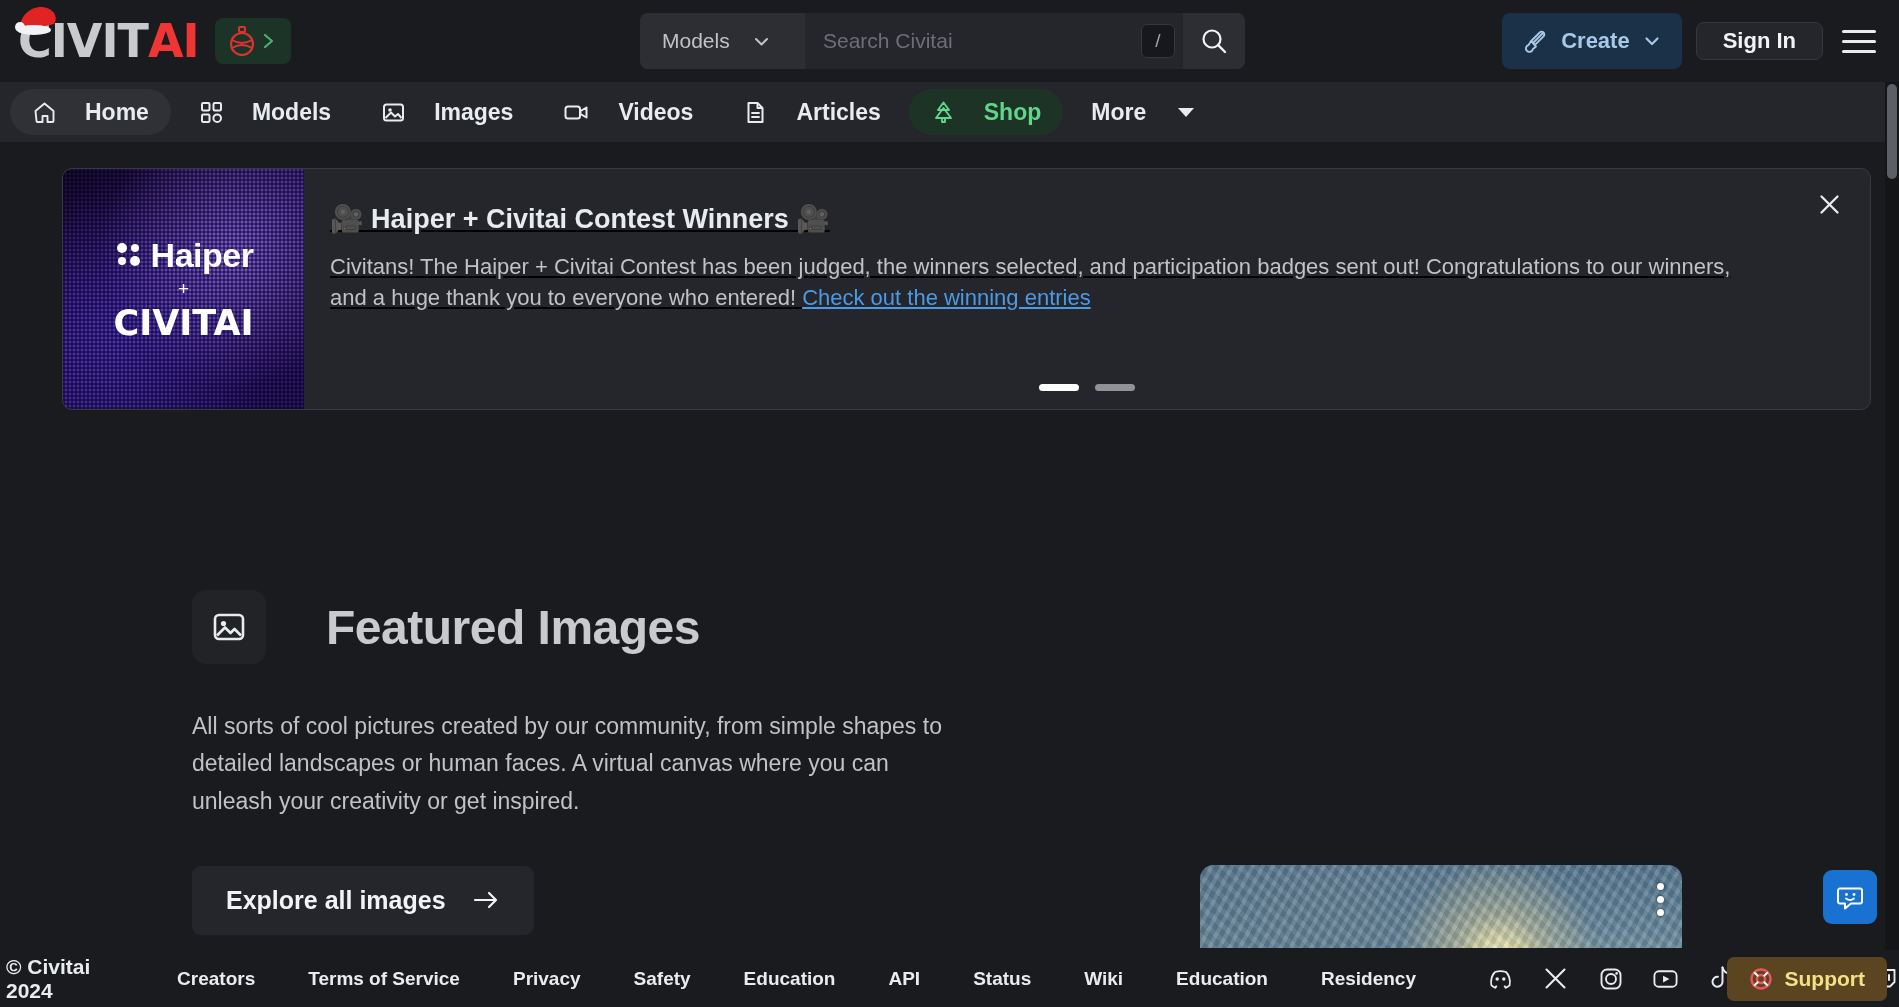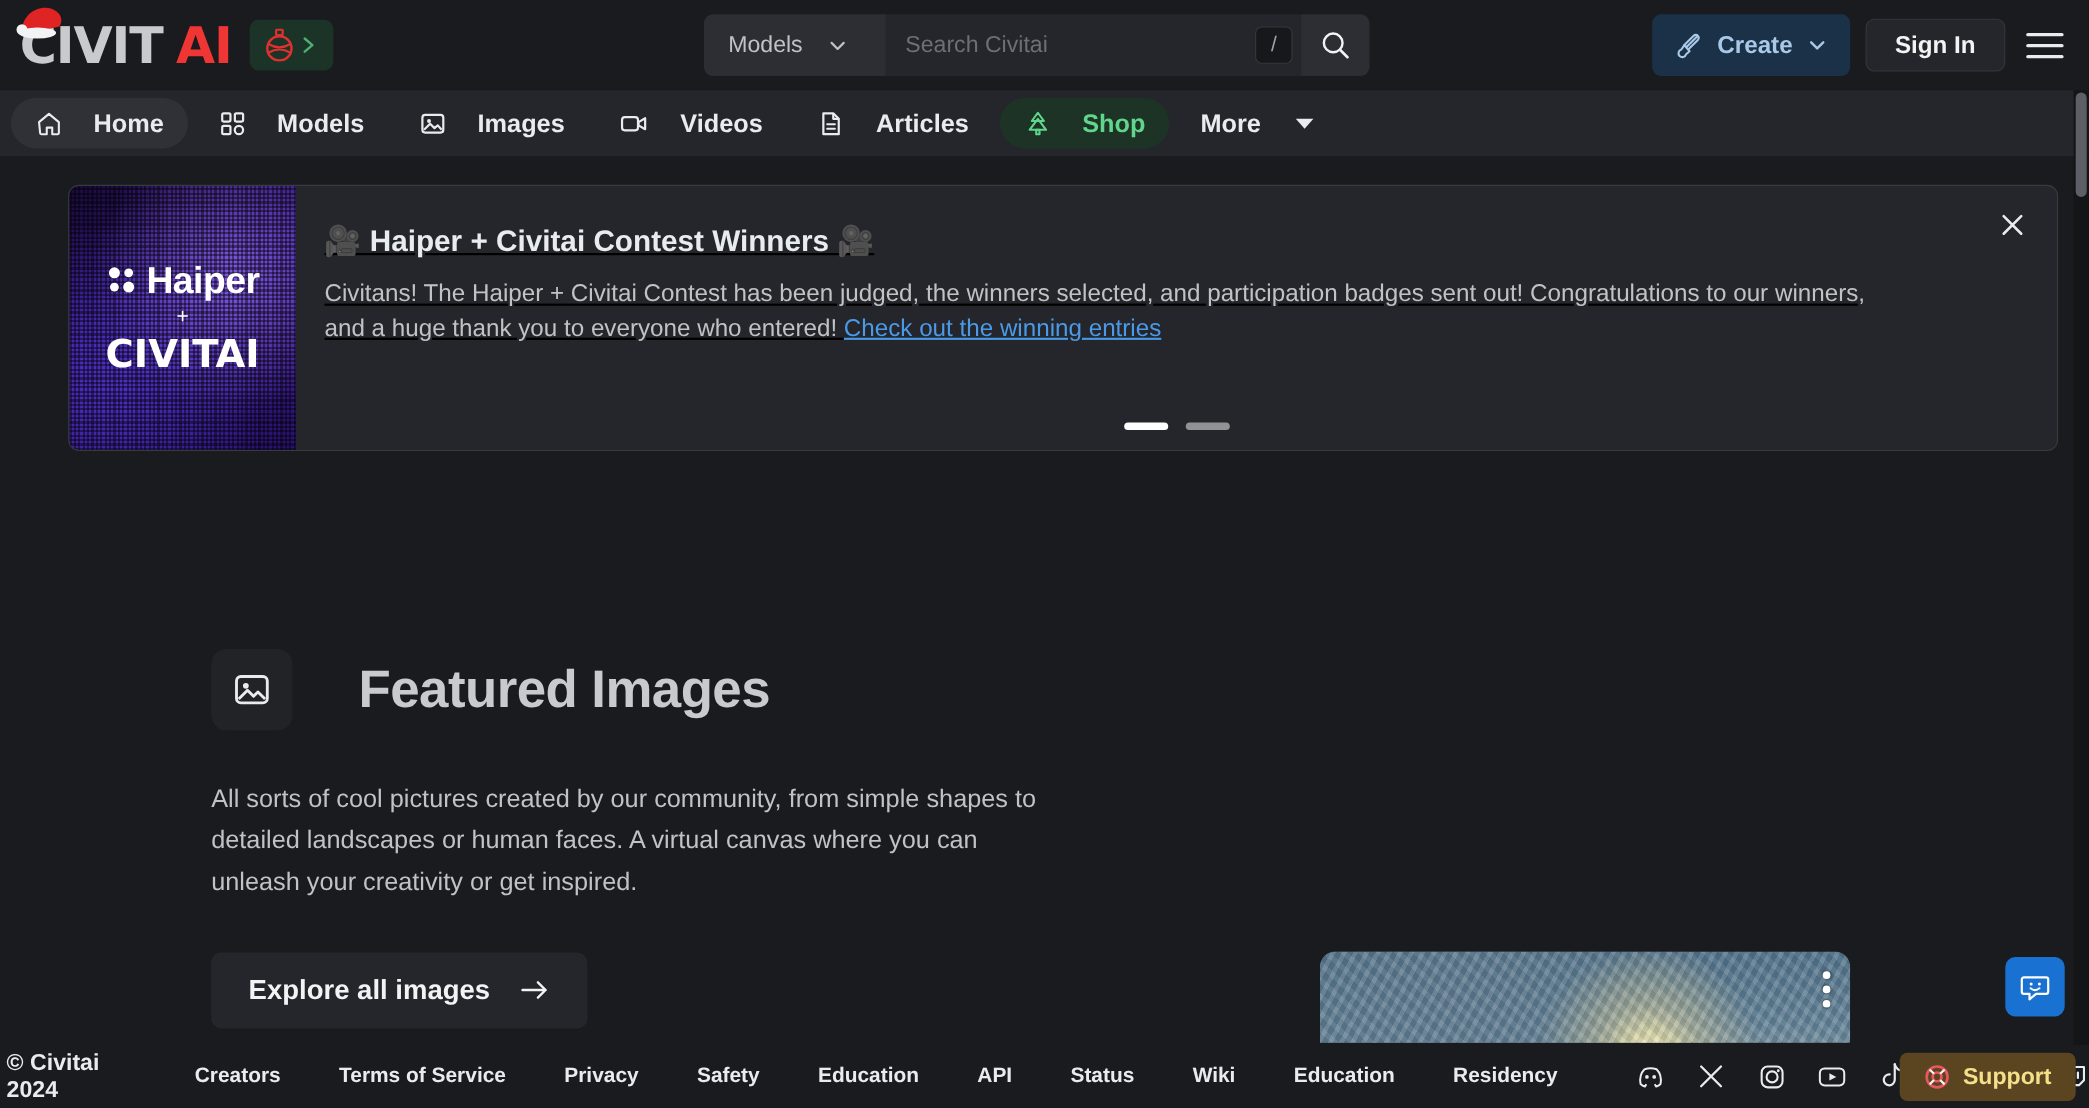--- a/index.html
+++ b/index.html
@@ -10,21 +10,21 @@
     overflow:hidden;
   }
 
   
   .header {
     height:82px; background:#1a1b1e;
     display:flex; align-items:center;
     padding:0 18px; position:relative;
   }
   .logo-wrap { display:flex; align-items:center; gap:16px; }
-  .logo { position:relative; height:46px; display:flex; align-items:flex-end;gap:12px; }
+  .logo { position:relative; height:46px; display:flex; align-items:flex-end; }
   .logo-text {
     font-size:46px; font-weight:800; letter-spacing:-1px;
     font-family:"DejaVu Sans", sans-serif;
     line-height:1;
   }
   .logo-civit { color:#c9cace; }
   .logo-ai { color:#f03535; }
   .santa-hat { position:absolute; left:-4px; top:-14px; width:46px; height:32px; }
 
   .holiday-btn {
@@ -69,21 +69,21 @@
     display:flex; align-items:center; gap:14px;
   }
   .create-btn {
     background:#1b3148; border-radius:8px; height:56px;
     display:flex; align-items:center; gap:12px;
     padding:0 20px; cursor:pointer;
   }
   .create-btn span { color:#a9c8e8; font-size:22px; font-weight:600; }
   .signin-btn {
     background:#25262b; border:1px solid #35373d; border-radius:8px;
-    height:48px; padding:0 26px;
+    height:38px; padding:0 26px;
     display:flex; align-items:center;
     color:#f1f3f5; font-size:22px; font-weight:700; cursor:pointer;
   }
   .burger { width:44px; height:56px; display:flex; flex-direction:column;
     align-items:center; justify-content:center; gap:7px; cursor:pointer; }
   .burger i { display:block; width:34px; height:3px; background:#e9ecef; border-radius:2px; }
 
   
   .nav {
     height:60px; background:#25262b;
@@ -103,21 +103,21 @@
   .content { position:relative; height:806px; overflow:hidden; }
 
   .banner {
     position:relative;
     margin:26px 28px 0 62px;
     height:242px; background:#25262b;
     border:1px solid #373a40; border-radius:10px;
     display:flex; overflow:hidden;
   }
   .banner-thumb {
-    width:206px; height:100%; flex-shrink:0;
+    width:241px; height:100%; flex-shrink:0;
     position:relative; overflow:hidden;
     background:
       radial-gradient(circle at 72% 34%, rgba(150,110,255,.75) 0%, rgba(60,30,160,0) 58%),
       radial-gradient(circle at 22% 72%, rgba(90,60,230,.65) 0%, rgba(30,14,90,0) 60%),
       linear-gradient(150deg,#1a0b3d 0%,#3a1b8c 45%,#2a1270 100%);
   }
   .banner-thumb::after {
     content:""; position:absolute; inset:0;
     background-image:
       repeating-linear-gradient(0deg, rgba(0,0,0,.42) 0 2px, transparent 2px 4px),

